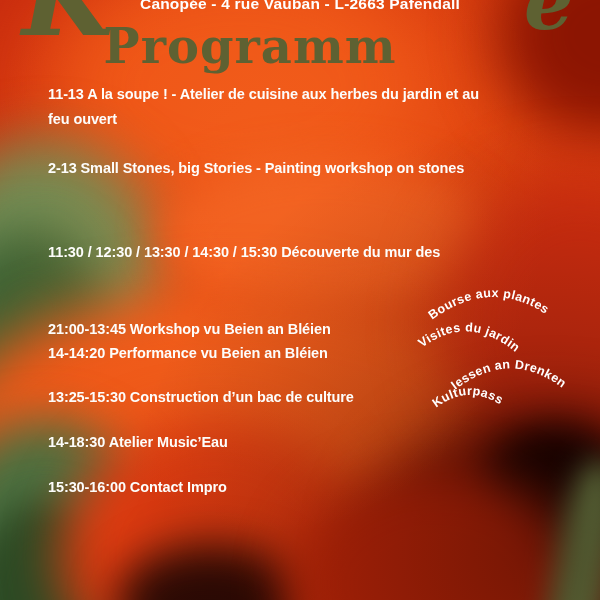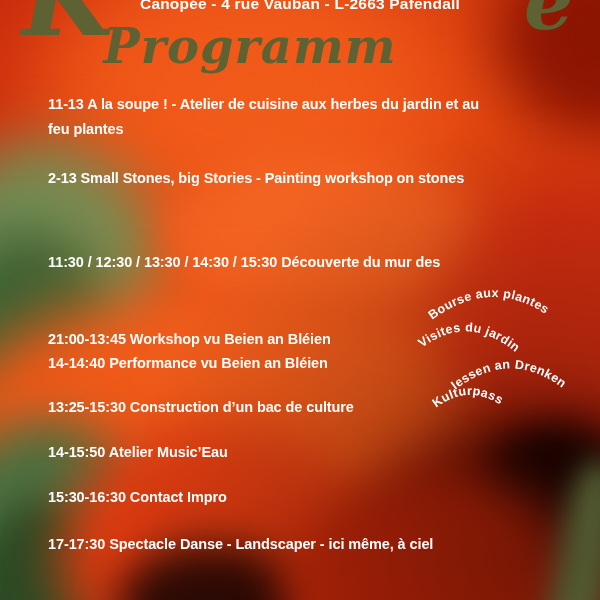--- a/index.html
+++ b/index.html
@@ -30,31 +30,31 @@
       radial-gradient(ellipse at 45% 30%, rgba(255,130,50,.22), rgba(0,0,0,0) 60%),
       radial-gradient(ellipse at 90% 92%, rgba(25,2,0,.45), rgba(0,0,0,0) 55%);
   }
 
   .address{
     position:absolute;top:-5px;left:0;width:600px;text-align:center;
     color:#ffffff;font-size:15.5px;font-weight:700;letter-spacing:.2px;white-space:nowrap;
   }
   .script-title{
     position:absolute;top:18px;left:0;width:500px;text-align:center;
-    font-family:"DejaVu Serif",serif;font-style:italic;font-weight:700;
+    font-family:"DejaVu Serif",serif;font-weight:700;
     font-size:48px;color:#5e6132;letter-spacing:1px;
   }
   .frag{position:absolute;overflow:hidden;color:#5e6132;
     font-family:"DejaVu Serif",serif;font-style:italic;font-weight:700;}
   .frag-left{left:18px;top:0;width:95px;height:48px;}
   .frag-left span{position:absolute;left:4px;top:-64px;font-size:105px;}
   .frag-right{left:518px;top:0;width:75px;height:38px;}
   .frag-right span{position:absolute;left:6px;top:-44px;font-size:78px;}
 
-  .events{position:absolute;left:0;top:10px;width:600px;height:492px;}
+  .events{position:absolute;left:0;top:0;width:600px;height:492px;}
   .event{
     position:absolute;left:48px;width:530px;
     color:#fdfdfb;font-size:14.5px;font-weight:700;line-height:25px;letter-spacing:-.1px;
   }
   .event .ln{white-space:nowrap;}
   .e1{top:82px;} .e2{top:156px;} .e3{top:200px;margin-top:40px;} .e4{top:273px;}
   .e5{top:317px;} .e6{top:341px;} .e7{top:385px;} .e8{top:430px;}
   .e9{top:475px;} .e10{top:522px;}
 
   .tags-svg{position:absolute;left:0;top:0;pointer-events:none;}
@@ -93,45 +93,44 @@
   <div class="frag frag-right">
     <span>e</span>
   </div>
 
   <div class="address">Canopée - 4 rue Vauban - L-2663 Pafendall</div>
   <div class="script-title">Programm</div>
 
   <div class="events">
     <div class="event e1">
       <div class="ln">11-13 A la soupe ! - Atelier de cuisine aux herbes du jardin et au</div>
-      <div class="ln">feu plantes</div>
+      <div class="ln">feu ouvert</div>
     </div>
     <div class="event e2">
       <div class="ln">2-13 Small Stones, big Stories - Painting workshop on stones</div>
     </div>
     <div class="event e3">
       <div class="ln">11:30 / 12:30 / 13:30 / 14:30 / 15:30 Découverte du mur des</div>
     </div>
     <div class="event e5">
       <div class="ln">21:00-13:45 Workshop vu Beien an Bléien</div>
     </div>
     <div class="event e6">
-      <div class="ln">14-14:40 Performance vu Beien an Bléien</div>
+      <div class="ln">14-14:20 Performance vu Beien an Bléien</div>
     </div>
     <div class="event e7">
       <div class="ln">13:25-15:30 Construction d’un bac de culture</div>
     </div>
     <div class="event e8">
-      <div class="ln">14-15:50 Atelier Music’Eau</div>
+      <div class="ln">14-18:30 Atelier Music’Eau</div>
     </div>
     <div class="event e9">
-      <div class="ln">15:30-16:30 Contact Impro</div>
+      <div class="ln">15:30-16:00 Contact Impro</div>
     </div>
     <div class="event e10">
-      <div class="ln">17-17:30 Spectacle Danse - Landscaper - ici même, à ciel</div>
     </div>
   </div>
 
   <svg class="tags-svg" width="600" height="600" viewBox="0 0 600 600">
     <defs>
       <path id="arc-tag0" d="M 432 320 Q 494 274 554 320" fill="none"></path>
       <path id="arc-tag1" d="M 422 348 Q 468 312 518 354" fill="none"></path>
       <path id="arc-tag2" d="M 455 390 Q 511 347 565 390" fill="none"></path>
       <path id="arc-tag3" d="M 436 408 Q 470 381 508 410" fill="none"></path>
     </defs>

